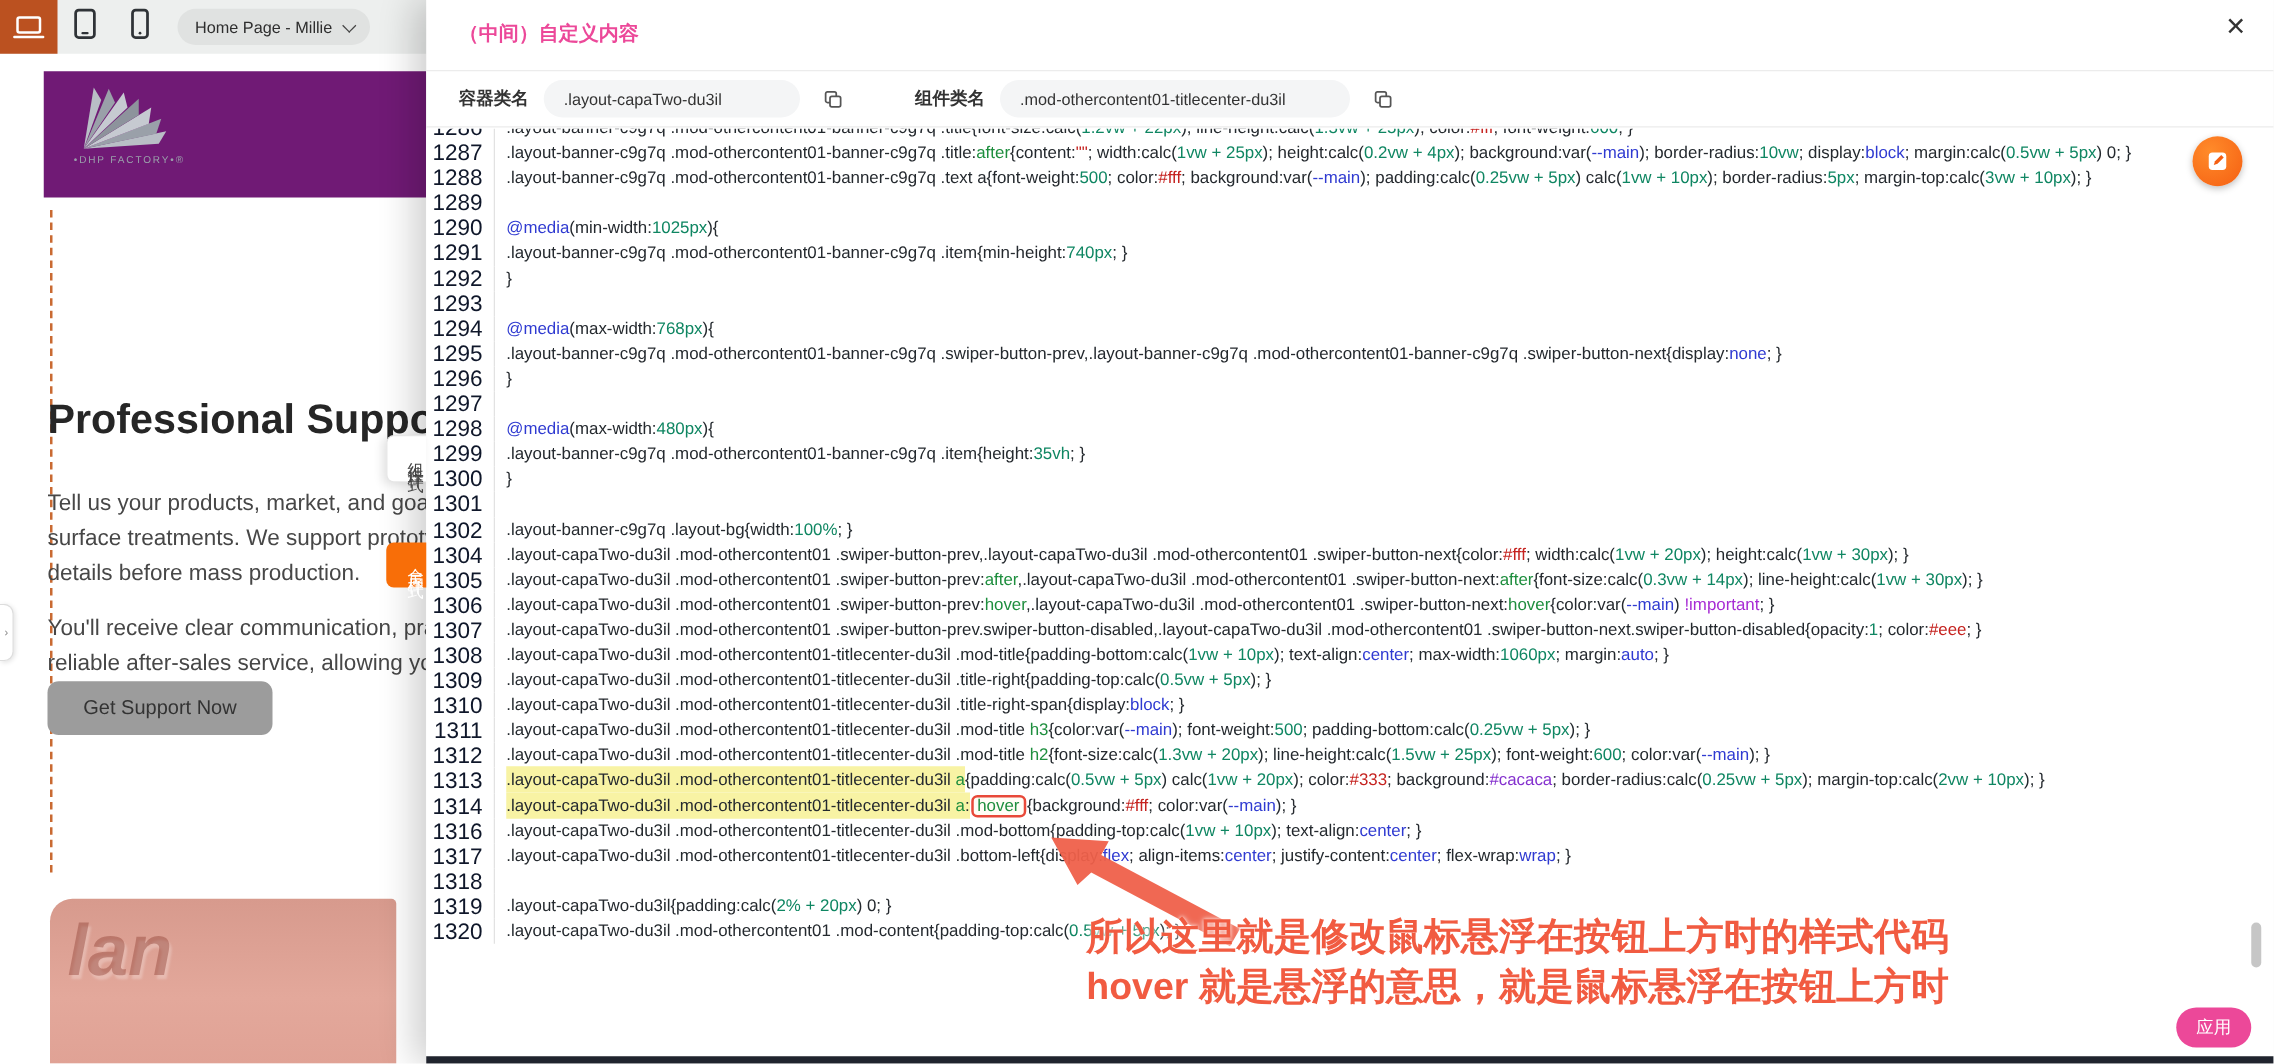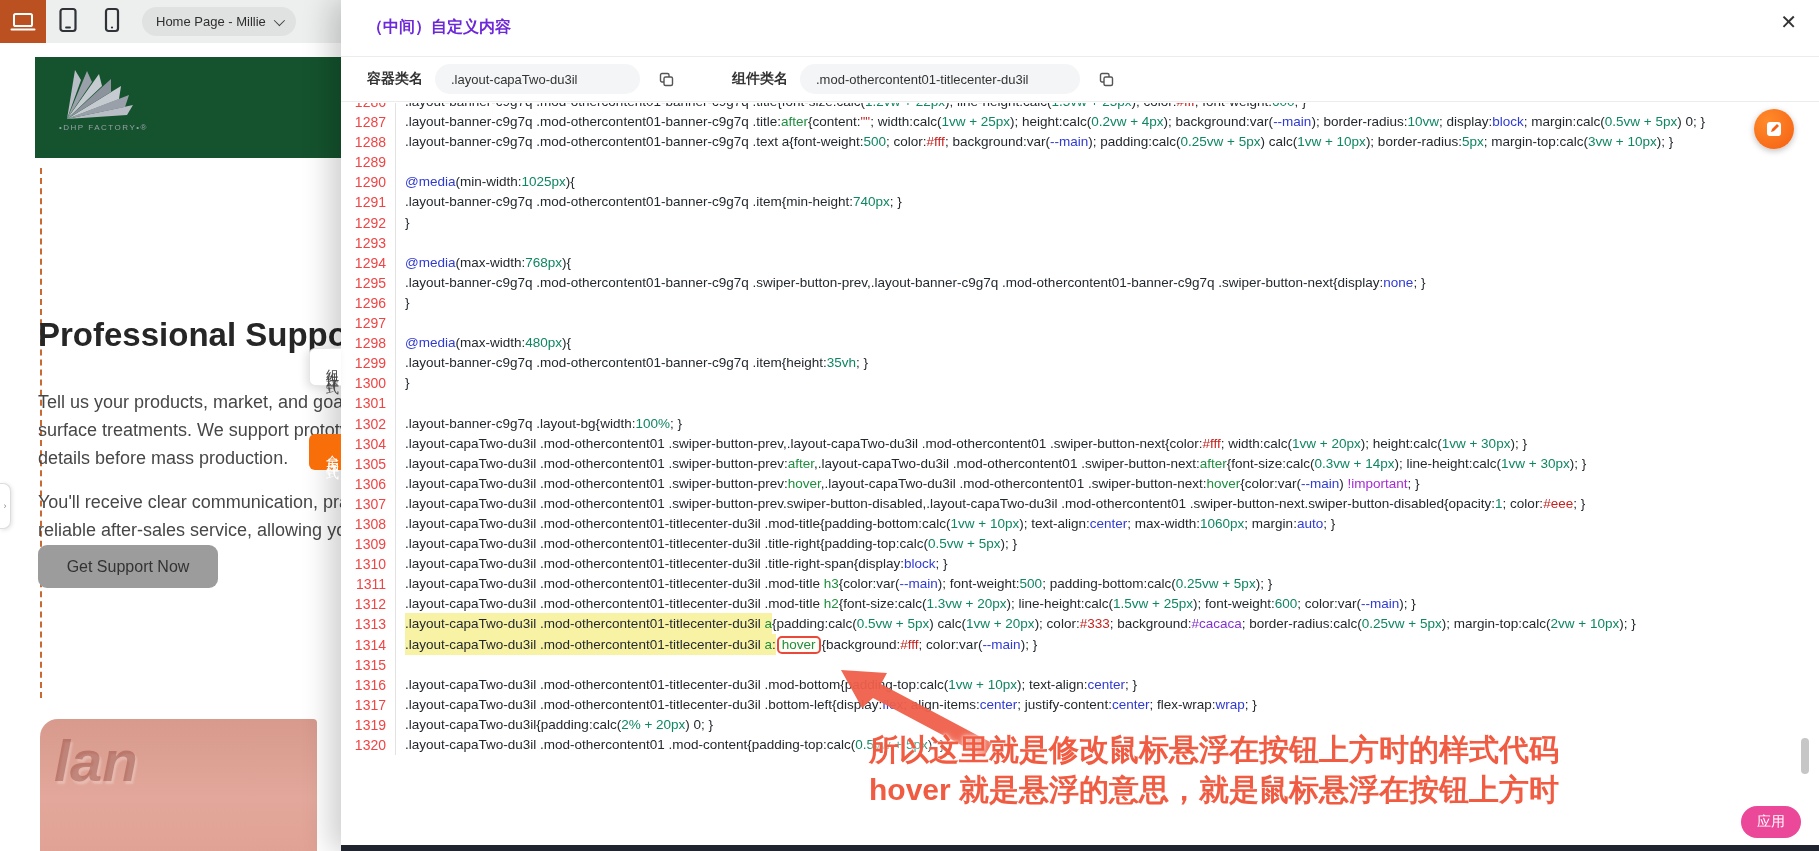--- a/index.html
+++ b/index.html
@@ -10,49 +10,49 @@
   
   .preview { position:absolute; left:0; top:0; width:341px; height:851px; background:#fff; overflow:hidden; }
   .topbar { position:absolute; left:0; top:0; width:353px; height:43px; background:#edefee; display:flex; align-items:center; }
   .dev-btn { width:46px; height:43px; display:flex; align-items:center; justify-content:center; }
   .dev-btn.active { background:#bb5120; }
   .dev-btn svg { display:block; }
   .dev-plain { width:44px; height:43px; display:flex; align-items:center; justify-content:center; }
   .page-pill { margin-left:8px; height:29px; background:#e0e2e1; border-radius:15px; display:flex; align-items:center; padding:0 14px; gap:8px; font-size:13px; color:#2e2e2e; white-space:nowrap; }
   .chev { width:8px; height:8px; border-right:1.8px solid #444; border-bottom:1.8px solid #444; transform:rotate(45deg) translateY(-2px); }
 
-  .banner { position:absolute; left:35px; top:57px; width:306px; height:101px; background:#14532d; overflow:hidden; }
+  .banner { position:absolute; left:35px; top:57px; width:306px; height:101px; background:#701a75; overflow:hidden; }
   .banner svg { position:absolute; left:22px; top:10px; }
   .logo-text { position:absolute; left:24px; top:66px; font-size:8px; letter-spacing:1.5px; color:#9aa0ab; white-space:nowrap; }
 
   .dashline { position:absolute; left:40px; top:168px; width:0; height:530px; border-left:2px dashed #c96a32; }
 
   .pv-head { position:absolute; left:38px; top:316px; width:600px; font-size:33px; font-weight:bold; color:#262626; white-space:nowrap; }
   .pv-p1 { position:absolute; left:38px; top:388px; font-size:18px; color:#474747; line-height:28px; white-space:nowrap; }
   .pv-p2 { position:absolute; left:38px; top:488px; font-size:18px; color:#474747; line-height:28px; white-space:nowrap; }
   .pv-btn { position:absolute; left:38px; top:545px; width:180px; height:43px; background:#9c9c9c; border-radius:9px; display:flex; align-items:center; justify-content:center; font-size:16px; color:#333; }
   .pv-img { position:absolute; left:40px; top:719px; width:277px; height:132px; background:linear-gradient(180deg,#d79a8d 0%, #e3a89b 60%, #e0a295 100%); border-radius:18px 4px 0 0; overflow:hidden;text-align:center; }
   .pv-img span { position:absolute; left:14px; top:8px; font-size:58px; font-weight:bold; font-style:italic; color:rgba(140,62,50,.42); text-shadow:2px 3px 2px rgba(255,255,255,.25); }
   .side-handle { position:absolute; left:0; top:483px; width:11px; height:46px; background:#fff; border:1px solid #ddd; border-left:none; border-radius:0 8px 8px 0; box-shadow:1px 1px 4px rgba(0,0,0,.12); display:flex; align-items:center; justify-content:center; font-size:9px; color:#888; }
 
   
   .panel { position:absolute; left:341px; top:0; width:1478px; height:851px; background:#fff; box-shadow:-10px 0 28px rgba(0,0,0,.20); }
-  .panel-title { position:absolute; left:26px; top:17px; font-size:16px; font-weight:bold; color:#6d28d9;text-align:center; }
+  .panel-title { position:absolute; left:26px; top:17px; font-size:16px; font-weight:bold; color:#ec4899;text-align:center; }
   .close-x { position:absolute; right:22px; top:12px; font-size:20px; color:#333; cursor:pointer; line-height:1; }
   .form-row { position:absolute; left:0; top:56px; width:100%; height:46px; border-top:1px solid #ececec; border-bottom:1px solid #ececec; display:flex; align-items:center; padding-left:26px; gap:12px; }
   .f-label { font-size:14px; font-weight:bold; color:#333; white-space:nowrap; }
   .f-pill { height:30px; background:#f4f5f6; border-radius:16px; display:flex; align-items:center; padding:0 16px; font-size:13px; color:#333; white-space:nowrap; }
   .copy-btn { width:28px; height:28px; display:flex; align-items:center; justify-content:center; cursor:pointer; }
   .form-row .gap { width:28px; }
 
   
   .code-wrap { position:absolute; left:0; top:103px; width:100%; height:742px; overflow:hidden; background:#fff; }
   .code-inner { margin-top:-11px; }
   .cl { display:flex; height:20.1px; line-height:20.1px; white-space:nowrap; font-size:13.5px; }
-  .ln { flex:0 0 54px; text-align:right; padding-right:9px; color:#ef4444; font-size:14px; }
+  .ln { flex:0 0 54px; text-align:right; padding-right:9px; color:#0f172a; font-size:18px; }
   .ct { border-left:1px solid #e2e2e2; padding-left:9px; color:#24292e; }
   .tk-p { color:#24292e; }
   .tk-g { color:#1e8e3e; }
   .tk-n { color:#0f8662; }
   .tk-b { color:#2f3ad1; }
   .tk-r { color:#c5221f; }
   .tk-v { color:#8430ce; }
   .tk-i { color:#a72bd4; }
   .tk-hp { color:#24292e; background:#f8f3a4; padding:3px 0; }
   .tk-hg { color:#1e8e3e; background:#f8f3a4; padding:3px 0; }
@@ -284,30 +284,30 @@
           </div>
           <div class="cl">
             <span class="ln">1313</span>
             <span class="ct"><span class="tk-hp">.layout-capaTwo-du3il .mod-othercontent01-titlecenter-du3il </span><span class="tk-hg">a</span><span class="tk-p">{padding:calc(</span><span class="tk-n">0.5vw + 5px</span><span class="tk-p">) calc(</span><span class="tk-n">1vw + 20px</span><span class="tk-p">); color:</span><span class="tk-r">#333</span><span class="tk-p">; background:</span><span class="tk-v">#cacaca</span><span class="tk-p">; border-radius:calc(</span><span class="tk-n">0.25vw + 5px</span><span class="tk-p">); margin-top:calc(</span><span class="tk-n">2vw + 10px</span><span class="tk-p">); }</span></span>
           </div>
           <div class="cl">
             <span class="ln">1314</span>
             <span class="ct"><span class="tk-hp">.layout-capaTwo-du3il .mod-othercontent01-titlecenter-du3il </span><span class="tk-hg">a</span><span class="tk-hp">:</span><span class="tk-box">hover</span><span class="tk-p">{background:</span><span class="tk-r">#fff</span><span class="tk-p">; color:var(</span><span class="tk-b">--main</span><span class="tk-p">); }</span></span>
           </div>
           <div class="cl">
-            <span class="ln">1315</span>
-            <span class="ct"></span>
-          </div>
-          <div class="cl">
             <span class="ln">1316</span>
             <span class="ct"><span class="tk-p">.layout-capaTwo-du3il .mod-othercontent01-titlecenter-du3il .mod-bottom{padding-top:calc(</span><span class="tk-n">1vw + 10px</span><span class="tk-p">); text-align:</span><span class="tk-b">center</span><span class="tk-p">; }</span></span>
           </div>
           <div class="cl">
             <span class="ln">1317</span>
             <span class="ct"><span class="tk-p">.layout-capaTwo-du3il .mod-othercontent01-titlecenter-du3il .bottom-left{display:</span><span class="tk-b">flex</span><span class="tk-p">; align-items:</span><span class="tk-b">center</span><span class="tk-p">; justify-content:</span><span class="tk-b">center</span><span class="tk-p">; flex-wrap:</span><span class="tk-b">wrap</span><span class="tk-p">; }</span></span>
+          </div>
+          <div class="cl">
+            <span class="ln">1318</span>
+            <span class="ct"></span>
           </div>
           <div class="cl">
             <span class="ln">1319</span>
             <span class="ct"><span class="tk-p">.layout-capaTwo-du3il{padding:calc(</span><span class="tk-n">2% + 20px</span><span class="tk-p">) 0; }</span></span>
           </div>
           <div class="cl">
             <span class="ln">1320</span>
             <span class="ct"><span class="tk-p">.layout-capaTwo-du3il .mod-othercontent01 .mod-content{padding-top:calc(</span><span class="tk-n">0.5vw + 5px</span><span class="tk-p">); }</span></span>
           </div>
         </div>

